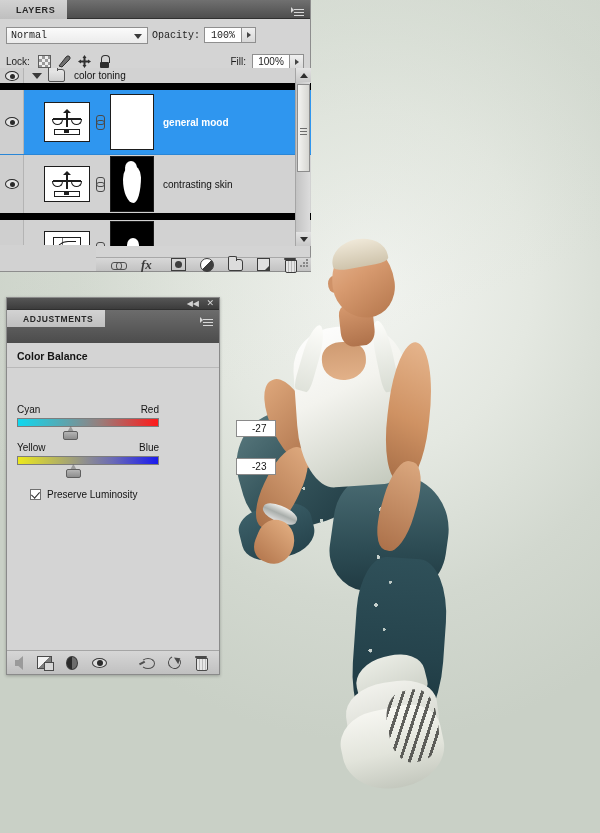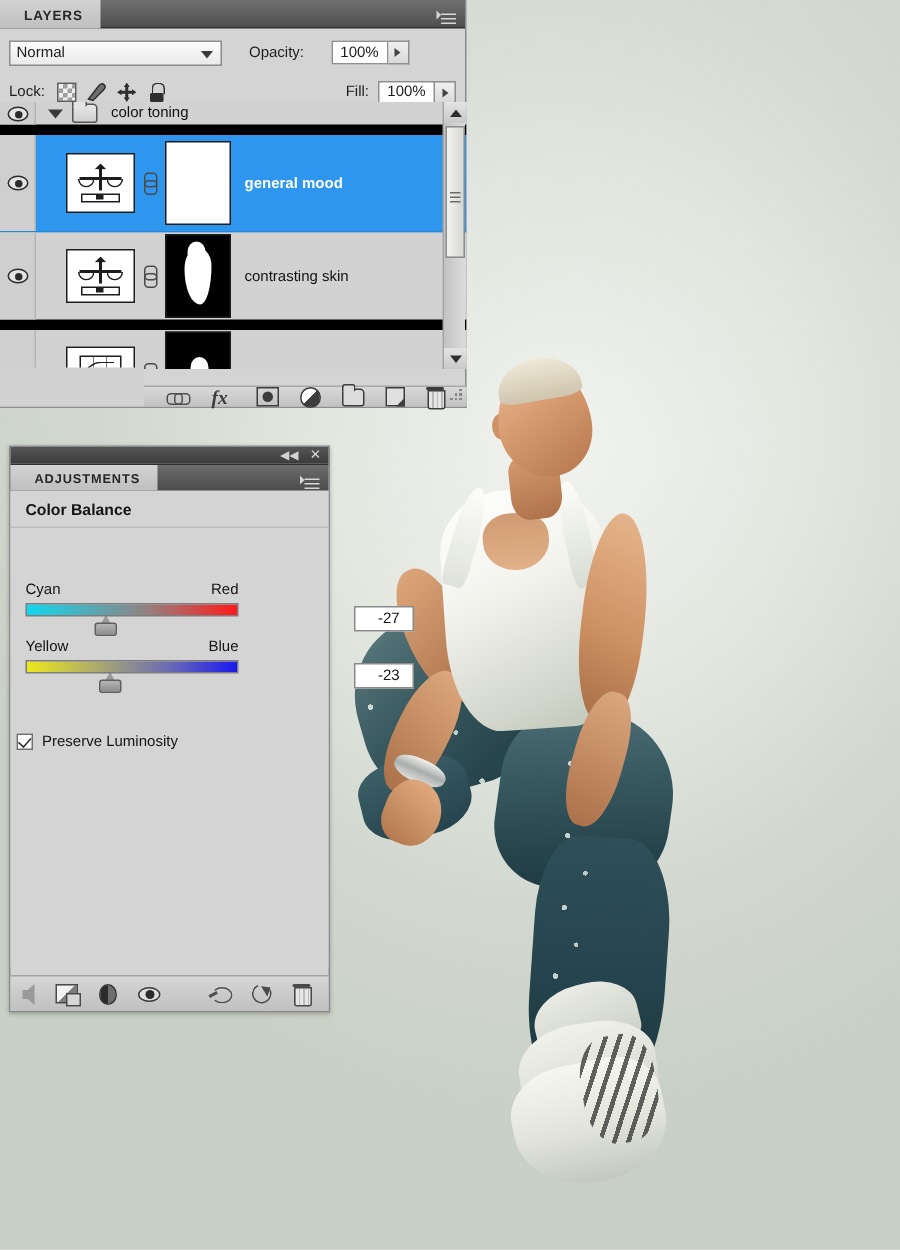--- a/index.html
+++ b/index.html
@@ -180,22 +180,23 @@
   }
 
   
   #layers-panel {
     position:absolute; left:0; top:0; width:311px; height:272px;
     background:#d4d4d4; border-right:1px solid #8d8d8d; border-bottom:1px solid #8d8d8d;
   }
   #layers-panel .panel-tabbar{ background:linear-gradient(180deg,#707070,#4e4e4e); }
 
   .blend-row {
-    height:24px; display:flex; align-items:center; padding:16px 6px; gap:18px;
+    height:24px; display:flex; align-items:center; padding:16px 6px; gap:4px;
     background:#d4d4d4;
+    font-family:Liberation Mono, monospace;
   }
   .blend-select {
     width:142px; height:17px; background:linear-gradient(180deg,#fbfbfb,#ebebeb);
     border:1px solid #8f8f8f; display:flex; align-items:center;
     padding:0 4px; font-size:10px; color:#1b1b1b; position:relative;
   }
   .blend-select .caret{
     position:absolute; right:5px; top:6px;
     border-left:4px solid transparent; border-right:4px solid transparent;
     border-top:5px solid #3a3a3a;
@@ -413,21 +414,21 @@
     height:12px; background:linear-gradient(180deg,#555,#3c3c3c);
     position:relative; border-bottom:1px solid #2f2f2f;
   }
   #adj-titlebar .collapse {
     position:absolute; right:20px; top:2px; font-size:8px; color:#d2d2d2; line-height:8px;
   }
   #adj-titlebar .closex {
     position:absolute; right:5px; top:1px; font-size:9px; color:#d8d8d8; line-height:9px;
     font-family:"Liberation Sans", sans-serif;
   }
-  #adj-tabbar { height:17px; background:linear-gradient(180deg,#6c6c6c,#4c4c4c); position:relative;text-align:center; }
+  #adj-tabbar { height:33px; background:linear-gradient(180deg,#6c6c6c,#4c4c4c); position:relative;text-align:center; }
   #adj-tabbar .panel-tab { height:17px; font-size:8.5px; }
 
   .adj-title {
     padding:7px 0 5px 10px; font-size:10.5px; font-weight:bold; color:#141414;
     background:#d4d4d4; border-bottom:1px solid #b9b9b9;
   }
   .adj-body { padding:10px 0 0 0; background:#d4d4d4; position:relative; height:293px; }
 
   .tone-block { display:flex; padding-left:10px; }
   .tone-label { font-size:10px; color:#141414; width:36px; padding-top:1px; }
@@ -467,21 +468,21 @@
     content:""; position:absolute; left:0; top:5px; width:13px; height:7px;
     background:linear-gradient(180deg,#b5b5b5,#8d8d8d); border:1px solid #5f5f5f;
     border-radius:2px;
   }
   .valbox {
     position:absolute; right:-57px; top:16px; width:40px; height:17px;
     background:#fff; border:1px solid #8a8a8a; font-size:10px; color:#141414;
     display:flex; align-items:center; padding-left:15px;
   }
 
-  .preserve-row { margin-top:40px; padding-left:4px; display:flex; align-items:center; gap:6px; }
+  .preserve-row { margin-top:24px; padding-left:23px; display:flex; align-items:center; gap:6px; }
   .checkbox {
     width:11px; height:11px; background:#fff; border:1px solid #6f6f6f; position:relative;
   }
   .checkbox.on::after{
     content:""; position:absolute; left:2px; top:0px; width:4px; height:7px;
     border:solid #2b2b2b; border-width:0 1.6px 1.6px 0; transform:rotate(42deg);
   }
   .preserve-label { font-size:10px; color:#141414; }
 
   .adj-footer {

